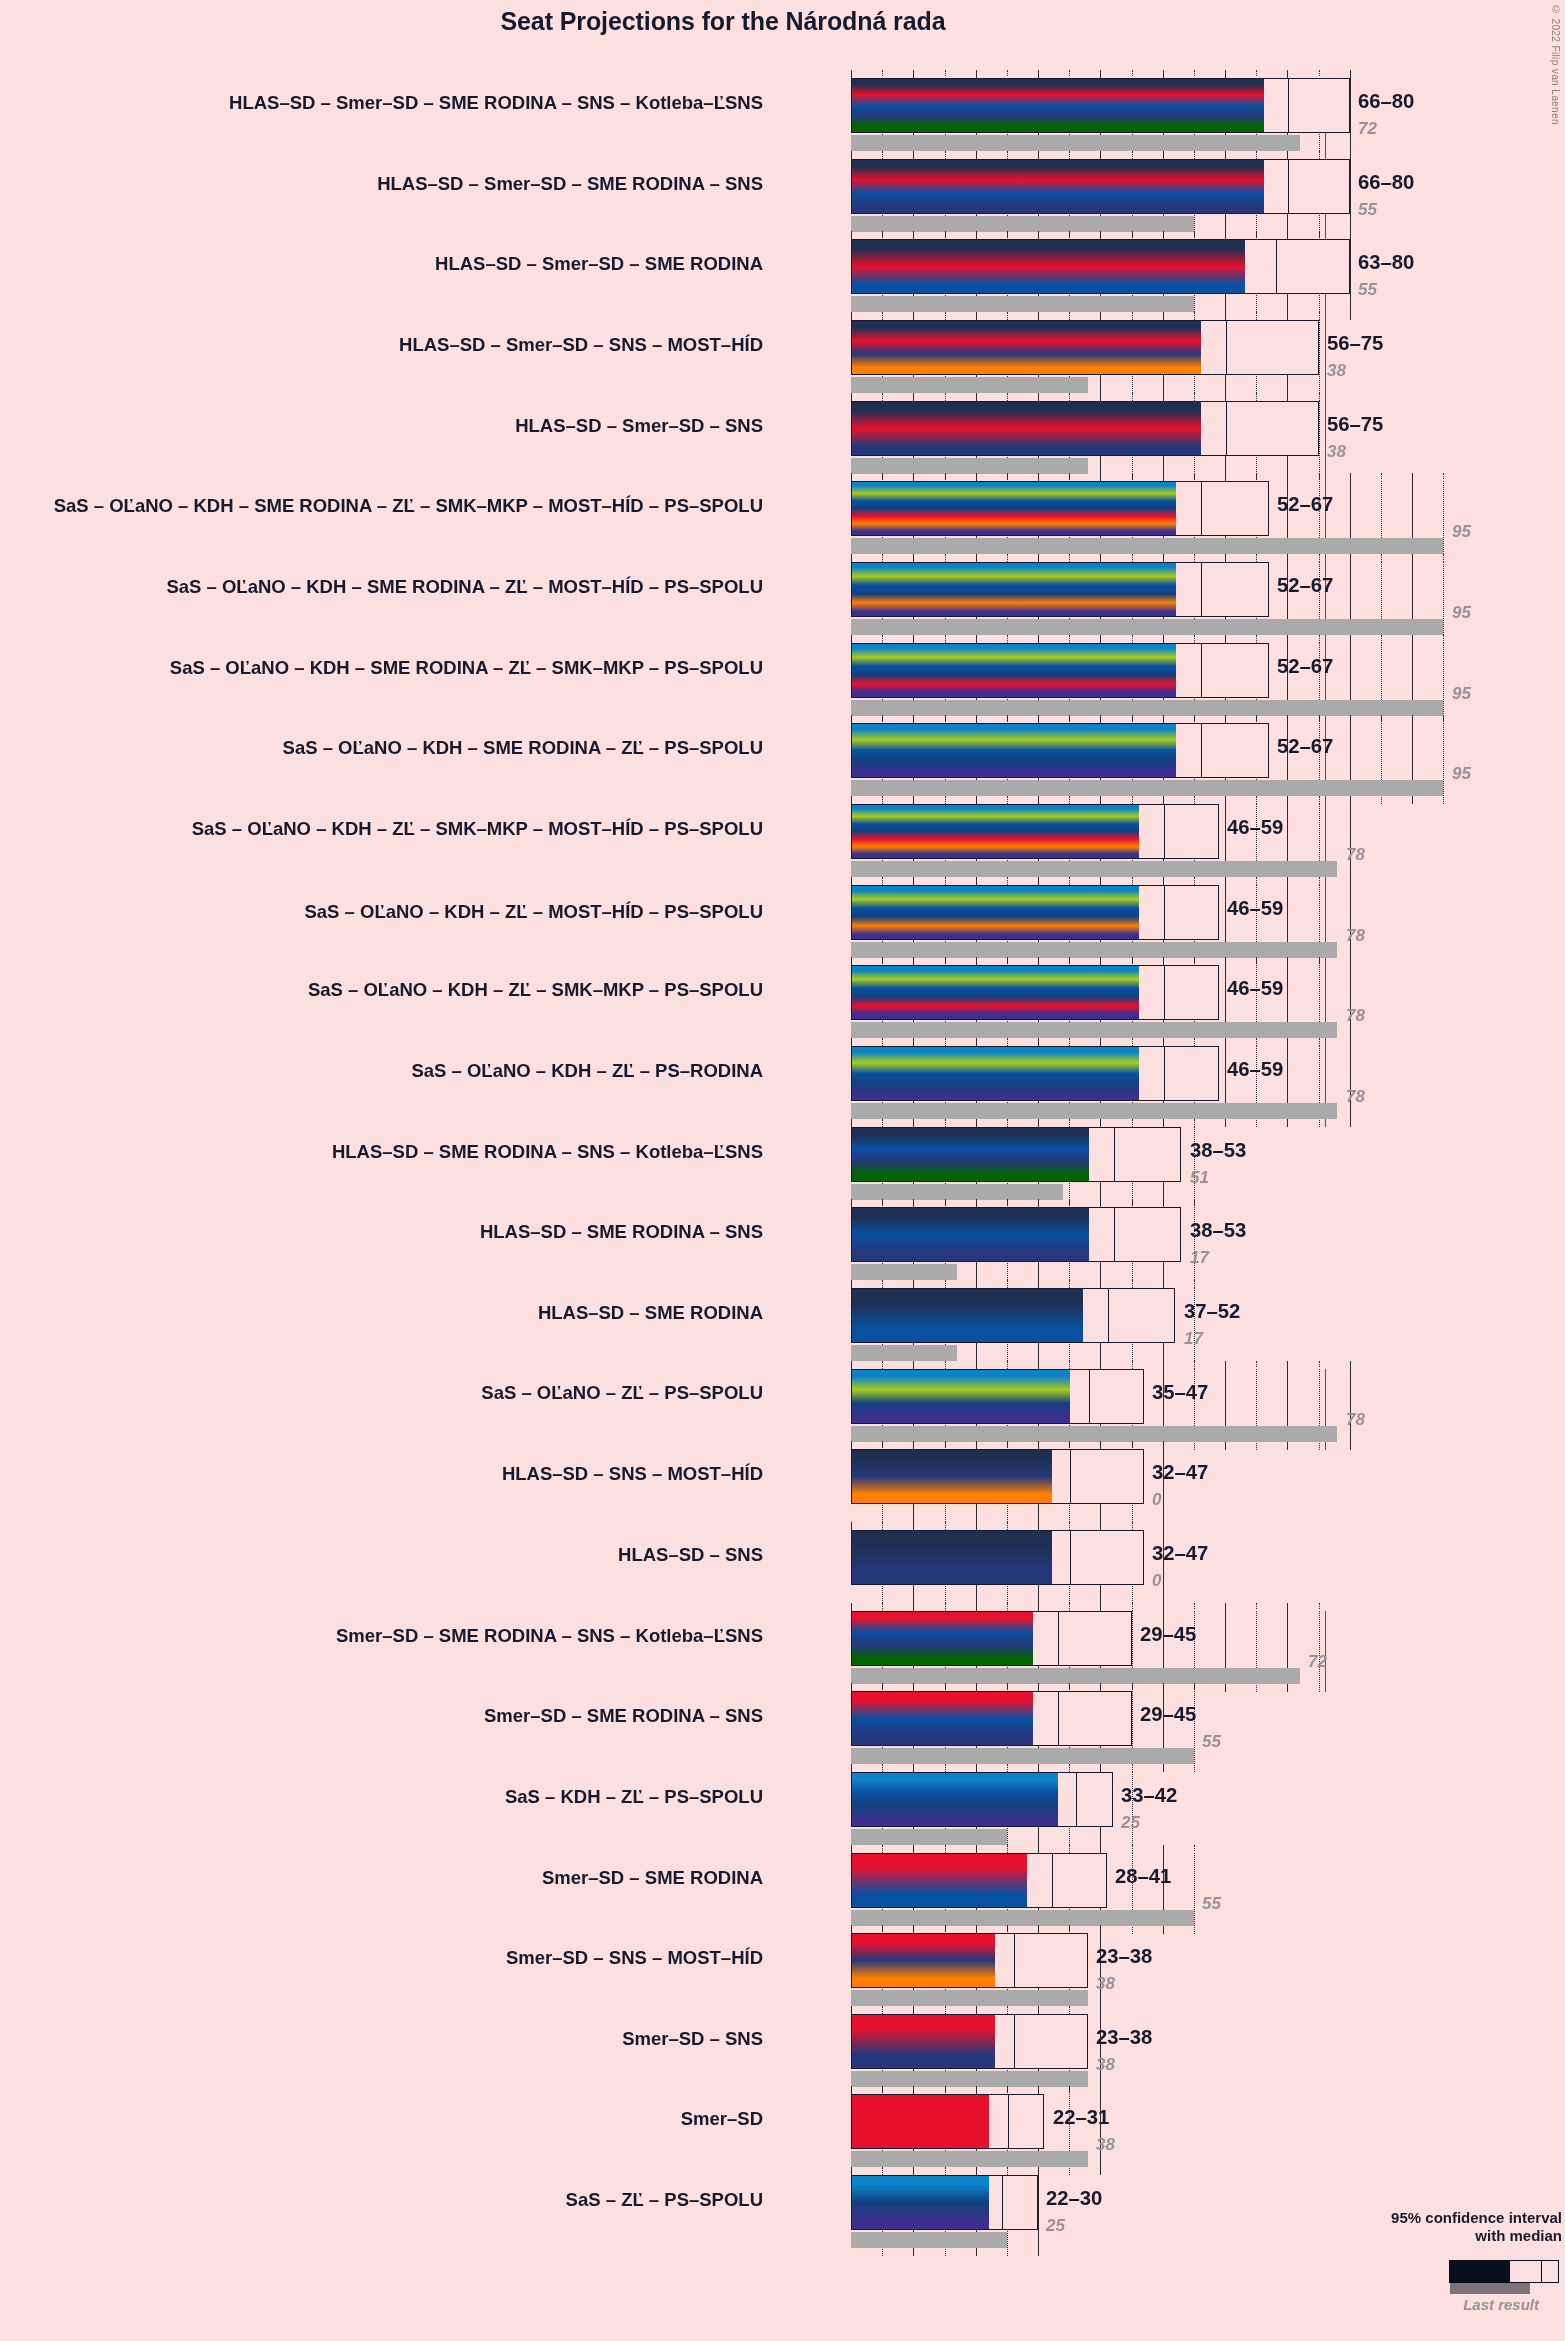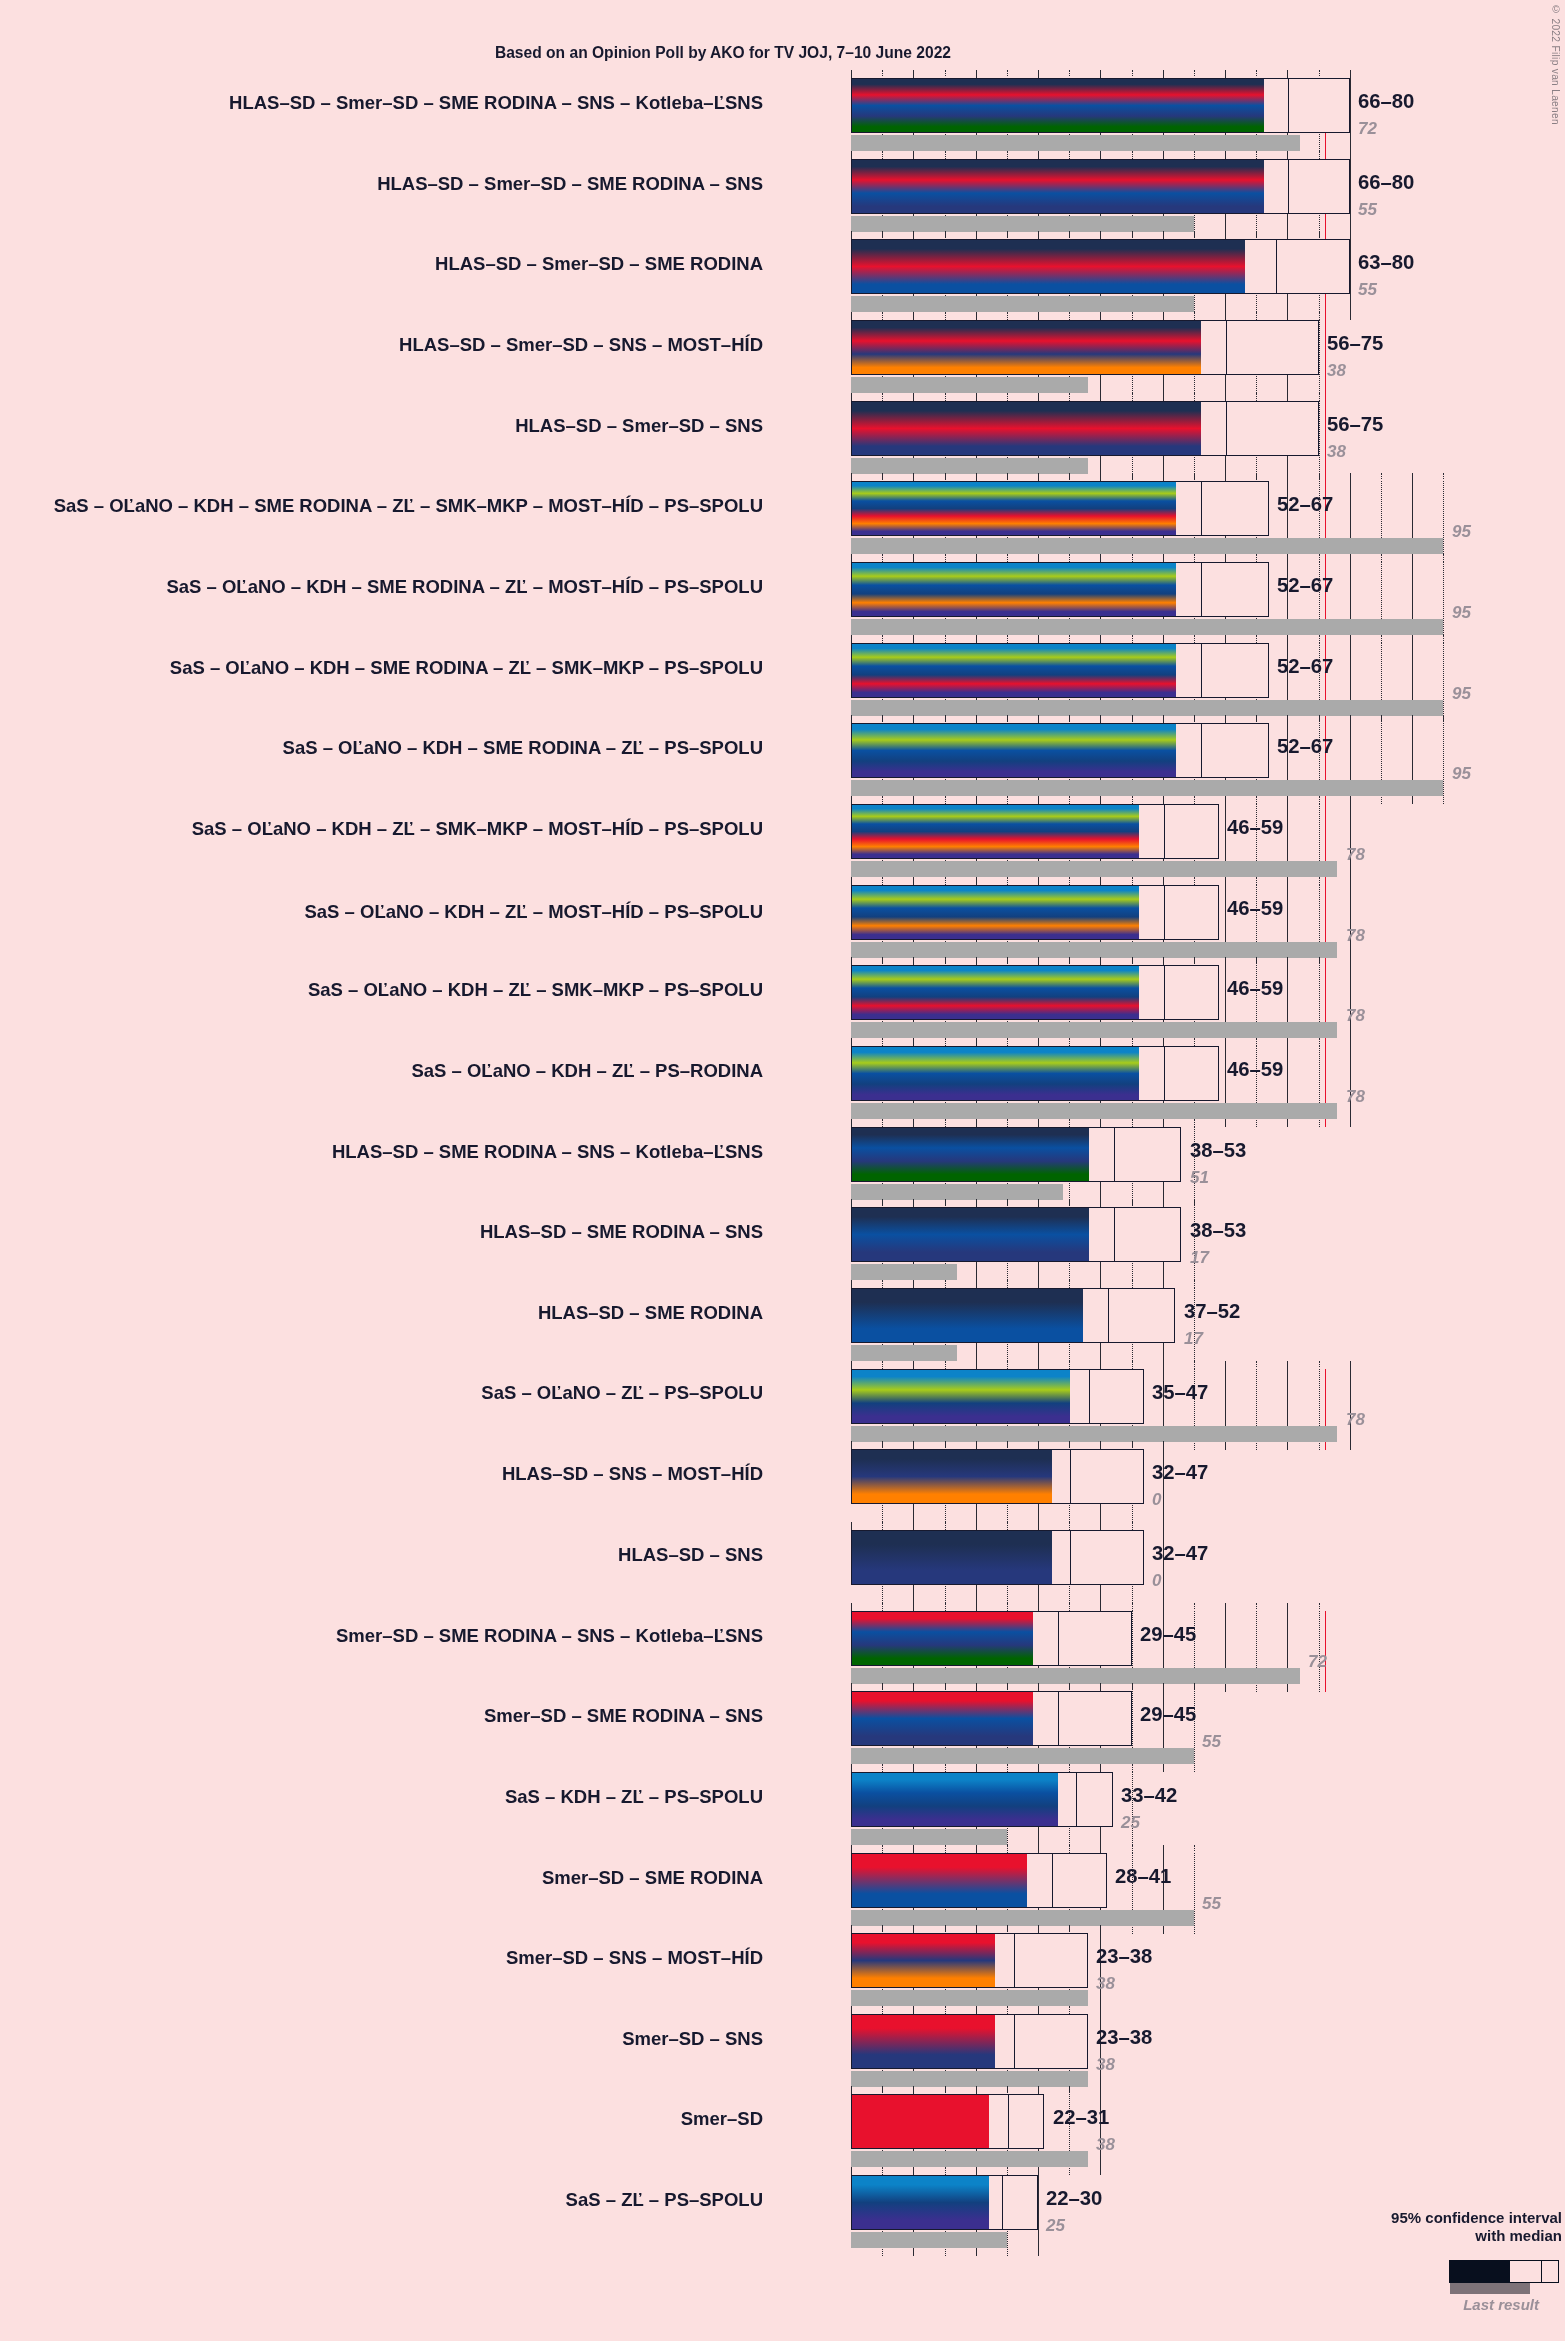--- a/index.html
+++ b/index.html
@@ -118,21 +118,21 @@
   .legend-lastlabel{
     position:absolute;left:0;top:87px;width:200px;text-align:right;
     font-size:15px;font-style:italic;font-weight:bold;color:#9A9099;
   }
 </style>
 </head>
 <body>
 
 <div id="chart">
 
-  <div class="subtitle">Based on an Opinion Poll by AKO for TV JOJ, 7–10 June 2022</div>
+  <div class="title">Seat Projections for the Národná rada</div>
   <div class="copyright">© 2022 Filip van Laenen</div>
 
   <div class="plot" id="plot">
       <div class="row" style="top: 0px; height: 81px;">
         <div class="gridwrap" style="height: 81px;">
           <div class="grid-dot" style="left: 31px;"></div>
           <div class="grid-solid" style="left: 62px;"></div>
           <div class="grid-dot" style="left: 94px;"></div>
           <div class="grid-solid" style="left: 125px;"></div>
           <div class="grid-dot" style="left: 156px;"></div>

